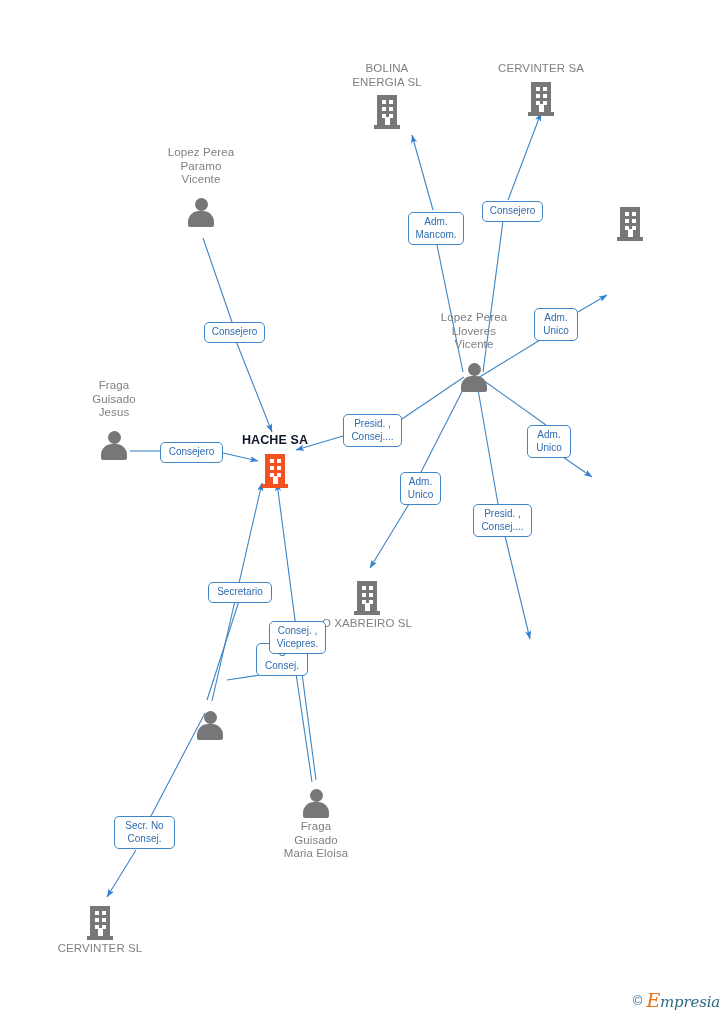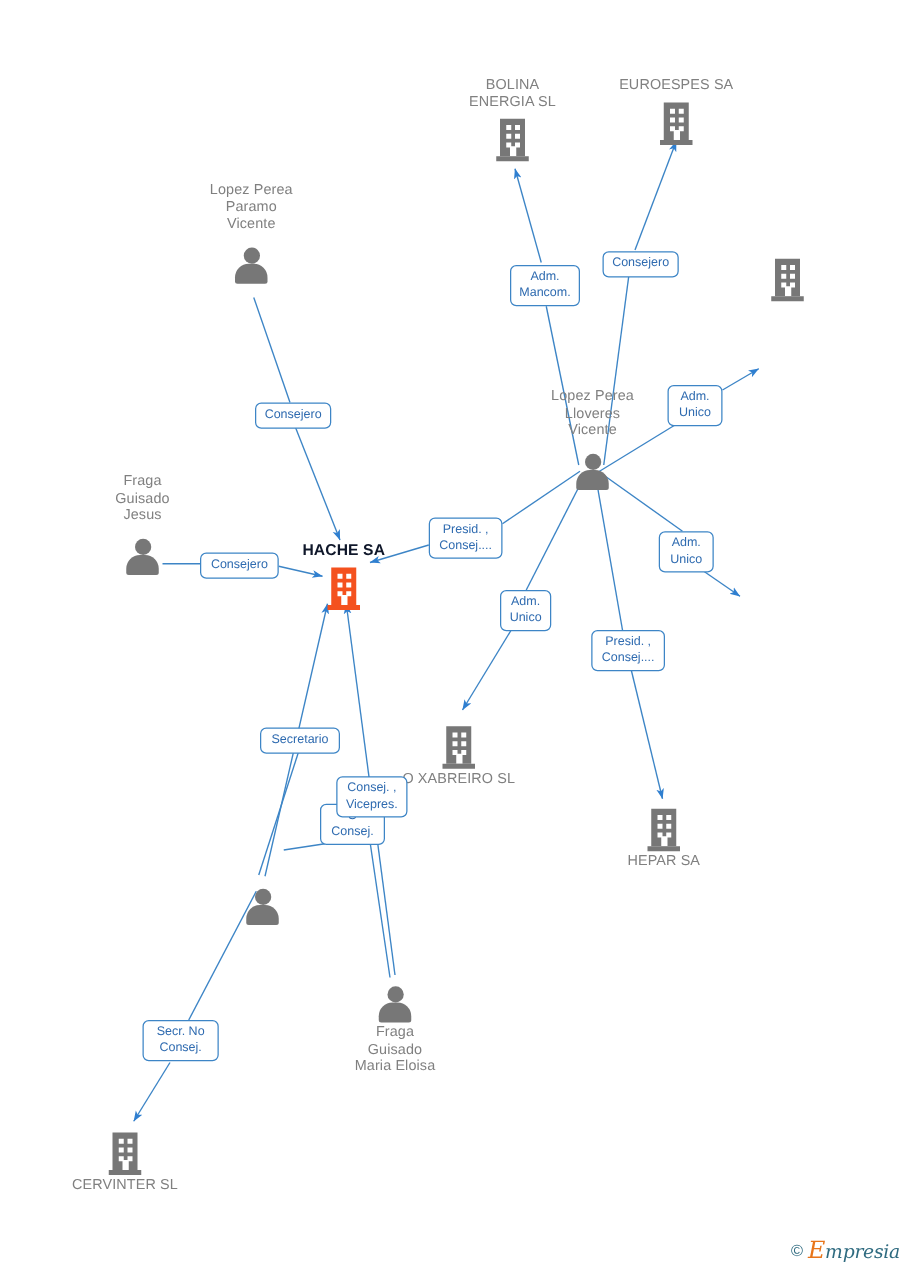--- a/index.html
+++ b/index.html
@@ -206,40 +206,40 @@
       <path d="M480,378 L546,425"></path>
       <path d="M469,378 L421,472"></path>
       <path d="M476,378 L498,504"></path>
       <path d="M207,700 L239,601"></path>
       <path d="M312,782 L293,653"></path>
       <path d="M227,680 L260,675"></path>
       <path d="M205,713 L151,816"></path>
     </g>
   </svg>
 
-  <div class="node label-above" style="left:410px; top:62px;">
+  <div class="node label-above" style="left:387px; top:62px;">
     <div class="node-label">BOLINA
 ENERGIA SL</div>
     <div class="icon-wrap">
       <div class="bldg">
         <div class="body"></div>
         <span class="win" style="left:8px; top:5px;"></span>
           <span class="win" style="left:15px; top:5px;"></span>
         <span class="win" style="left:8px; top:12px;"></span>
           <span class="win" style="left:15px; top:12px;"></span>
         <span class="win" style="left:8px; top:19px;"></span>
           <span class="win" style="left:15px; top:19px;"></span>
         <div class="door"></div>
           <div class="base"></div>
       </div>
     </div>
   </div>
 
   <div class="node label-above" style="left:541px; top:62px;">
-    <div class="node-label">EUROESPES SA</div>
+    <div class="node-label">CERVINTER SA</div>
     <div class="icon-wrap">
       <div class="bldg">
         <div class="body"></div>
         <span class="win" style="left:8px; top:5px;"></span>
           <span class="win" style="left:15px; top:5px;"></span>
         <span class="win" style="left:8px; top:12px;"></span>
           <span class="win" style="left:15px; top:12px;"></span>
         <span class="win" style="left:8px; top:19px;"></span>
           <span class="win" style="left:15px; top:19px;"></span>
         <div class="door"></div>
@@ -328,36 +328,20 @@
           <span class="win" style="left:15px; top:12px;"></span>
         <span class="win" style="left:8px; top:19px;"></span>
           <span class="win" style="left:15px; top:19px;"></span>
         <div class="door"></div>
           <div class="base"></div>
       </div>
     </div>
     <div class="node-label">O XABREIRO SL</div>
   </div>
 
-  <div class="node label-below" style="left:531px; top:641px;">
-    <div class="icon-wrap">
-      <div class="bldg">
-        <div class="body"></div>
-        <span class="win" style="left:8px; top:5px;"></span>
-          <span class="win" style="left:15px; top:5px;"></span>
-        <span class="win" style="left:8px; top:12px;"></span>
-          <span class="win" style="left:15px; top:12px;"></span>
-        <span class="win" style="left:8px; top:19px;"></span>
-          <span class="win" style="left:15px; top:19px;"></span>
-        <div class="door"></div>
-          <div class="base"></div>
-      </div>
-    </div>
-    <div class="node-label">HEPAR SA</div>
-  </div>
 
   <div class="node label-below" style="left:210px; top:700px;">
     <div class="icon-wrap">
       <div class="person">
           <div class="head"></div>
           <div class="torso"></div>
         </div>
     </div>
   </div>
 

